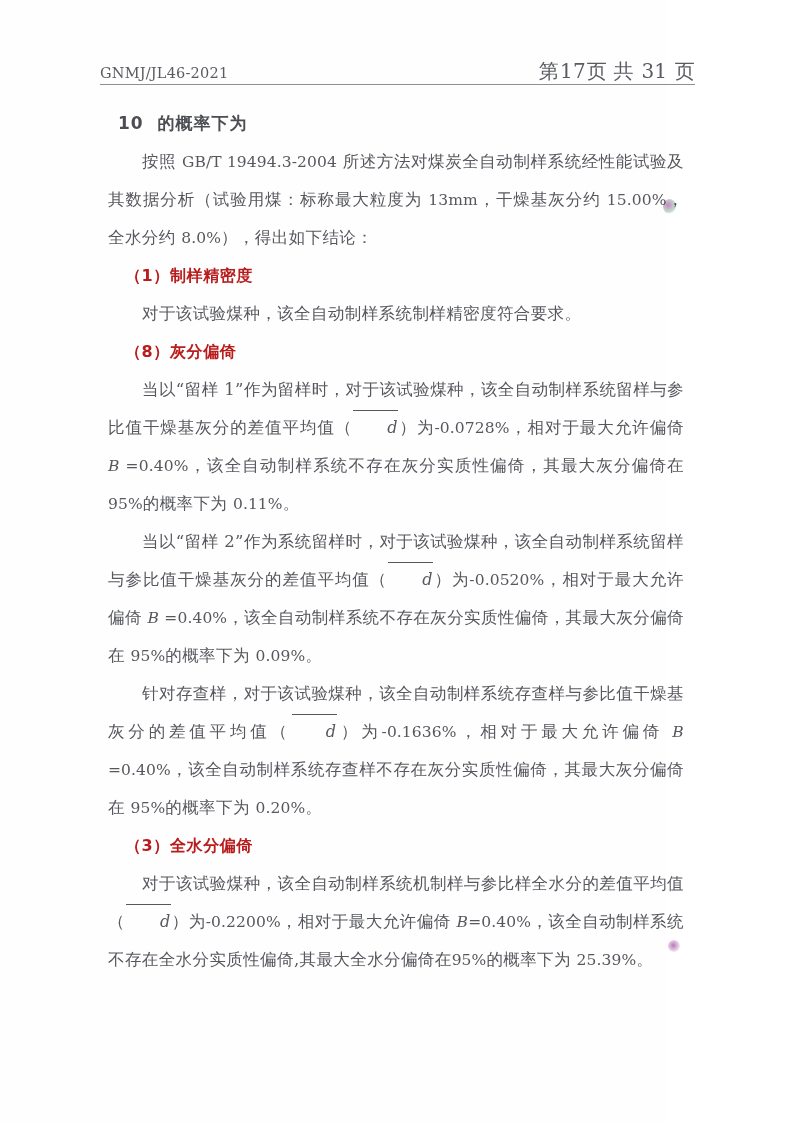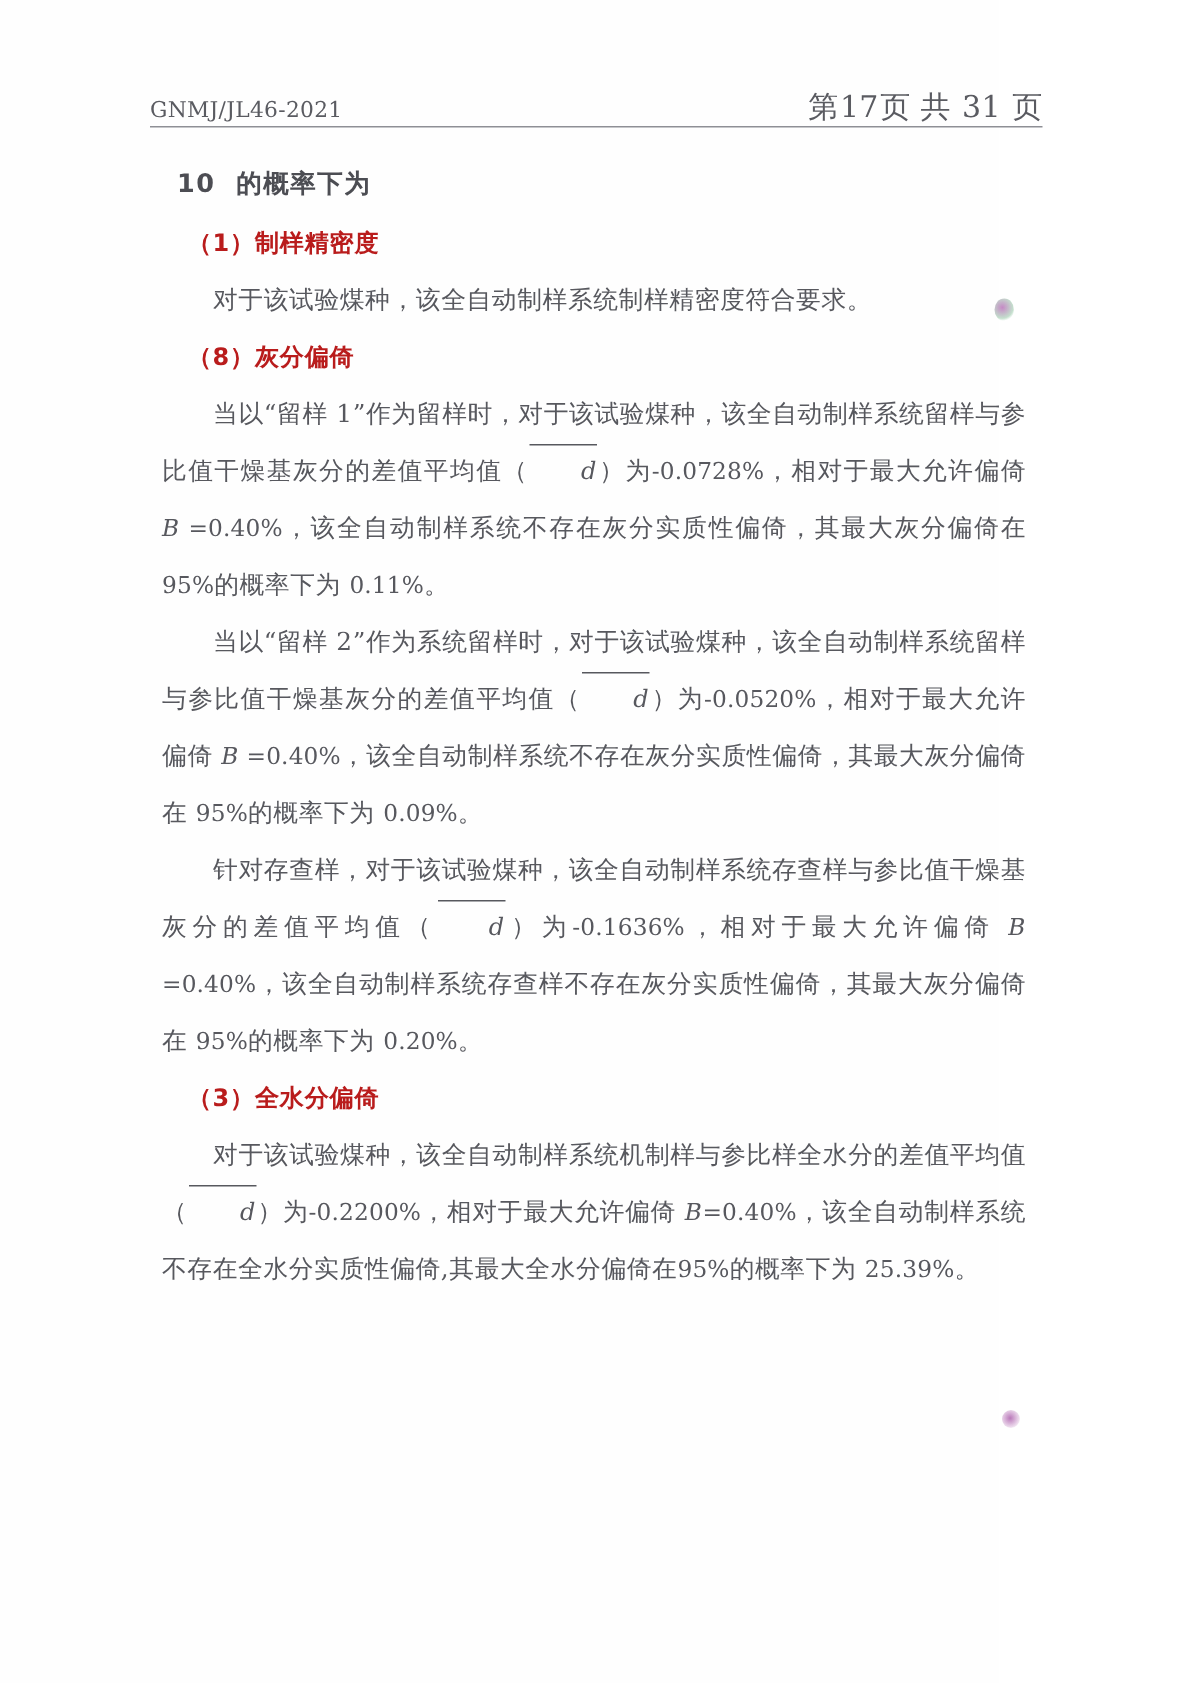--- a/index.html
+++ b/index.html
@@ -164,20 +164,21 @@
     </span>
   </div>
   <div class="header-rule"></div>
 
   <div class="content">
 
     <h2 class="section-title">
       <span>10</span>&nbsp;&nbsp;<span>的概率下为</span>
     </h2>
 
+    <p class="para indent spacer-top"><span>按照 </span><span class="lat">GB/T 19494.3-2004</span><span> 所述方法对煤炭全自动制样系统经性能试验及其数据分析（试验用煤：标称最大粒度为 </span><span class="lat">13mm</span><span>，干燥基灰分约 </span><span class="lat">15.00%</span><span>，全水分约 </span><span class="lat">8.0%</span><span>），得出如下结论：</span></p>
 
     <p class="subhead">（1）制样精密度</p>
     <p class="para indent">对于该试验煤种，该全自动制样系统制样精密度符合要求。</p>
 
     <p class="subhead">（8）灰分偏倚</p>
 
     <p class="para indent"><span>当以“留样 1”作为留样时，对于该试验煤种，该全自动制样系统留样与参比值干燥基灰分的差值平均值（</span><span class="dbar">d</span><span>）为</span><span class="lat">-0.0728%</span><span>，相对于最大允许偏倚 </span><span class="ital">B</span><span class="lat"> =</span><span class="lat">0.40%</span><span>，该全自动制样系统不存在灰分实质性偏倚，其最大灰分偏倚在 </span><span class="lat">95%</span><span>的概率下为 </span><span class="lat">0.11%</span><span>。</span></p>
 
     <p class="para indent"><span>当以“留样 2”作为系统留样时，对于该试验煤种，该全自动制样系统留样与参比值干燥基灰分的差值平均值（</span><span class="dbar">d</span><span>）为</span><span class="lat">-0.0520%</span><span>，相对于最大允许偏倚 </span><span class="ital">B</span><span class="lat"> =</span><span class="lat">0.40%</span><span>，该全自动制样系统不存在灰分实质性偏倚，其最大灰分偏倚在 </span><span class="lat">95%</span><span>的概率下为 </span><span class="lat">0.09%</span><span>。</span></p>
 

